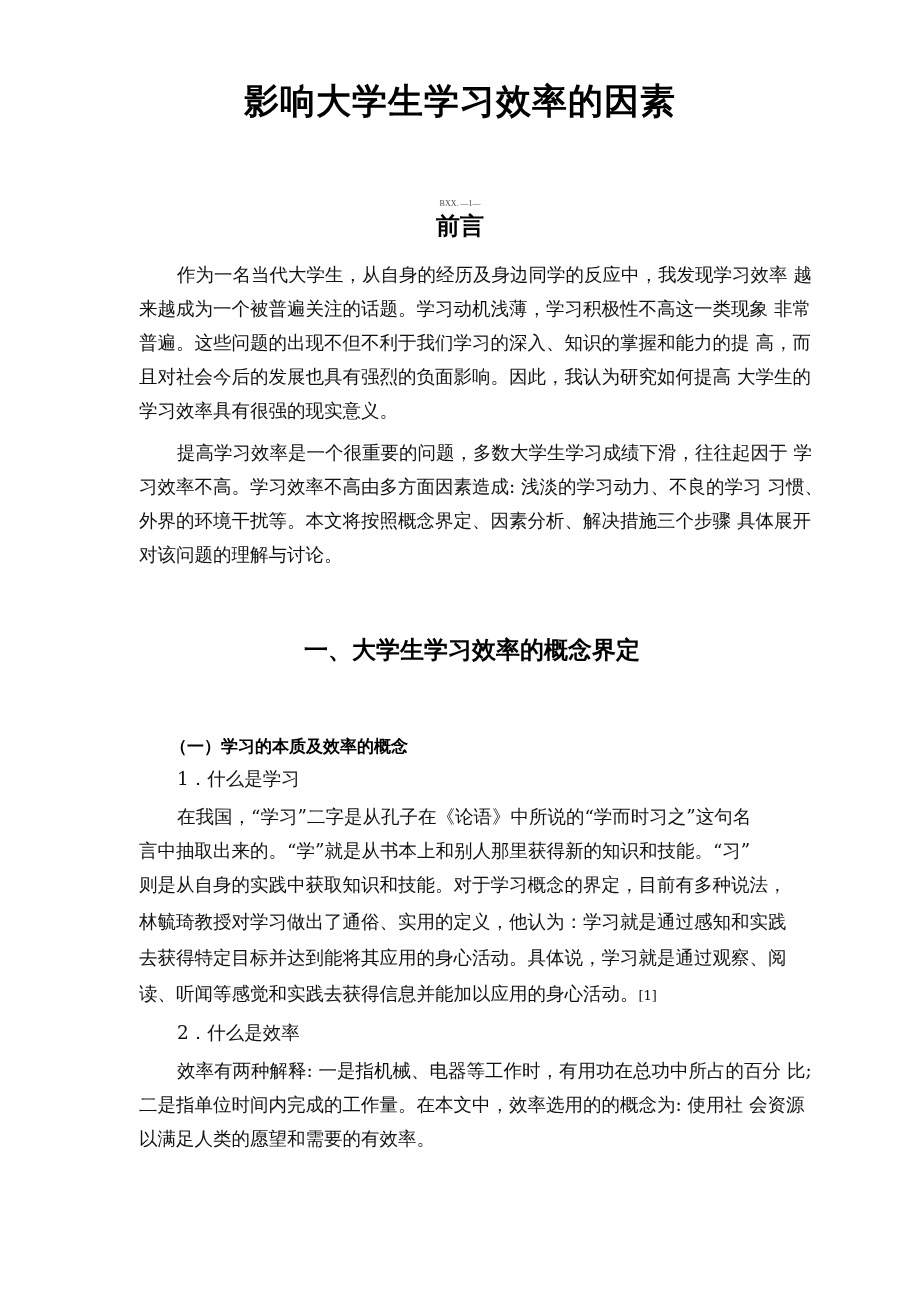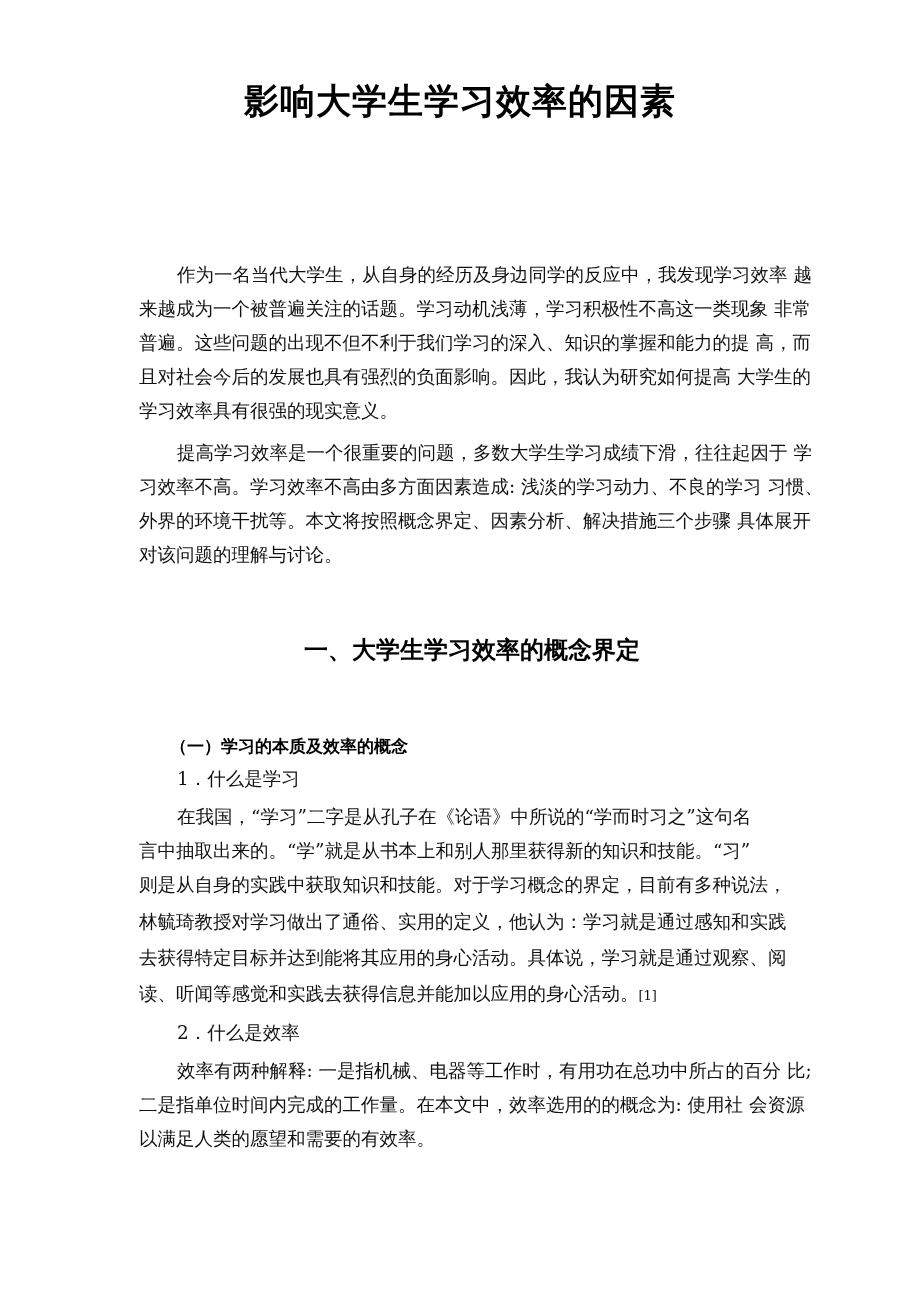--- a/index.html
+++ b/index.html
@@ -32,21 +32,23 @@
   }
   .ref { font-size: 13px; }
 </style>
 </head>
 <body>
 
 <div class="page">
 
   <div class="title">影响大学生学习效率的因素</div>
 
+  <div class="pagemark">BXX. —1—</div>
 
+  <div class="h-preface">前言</div>
 
   <div class="body-text">
     <div class="line indent" style="top:262px;">作为一名当代大学生，从自身的经历及身边同学的反应中，我发现学习效率 越</div>
     <div class="line" style="top:296px;">来越成为一个被普遍关注的话题。学习动机浅薄，学习积极性不高这一类现象 非常</div>
     <div class="line" style="top:330px;">普遍。这些问题的出现不但不利于我们学习的深入、知识的掌握和能力的提 高，而</div>
     <div class="line" style="top:364px;">且对社会今后的发展也具有强烈的负面影响。因此，我认为研究如何提高 大学生的</div>
     <div class="line" style="top:398px;">学习效率具有很强的现实意义。</div>
   </div>
 
   <div class="body-text">

